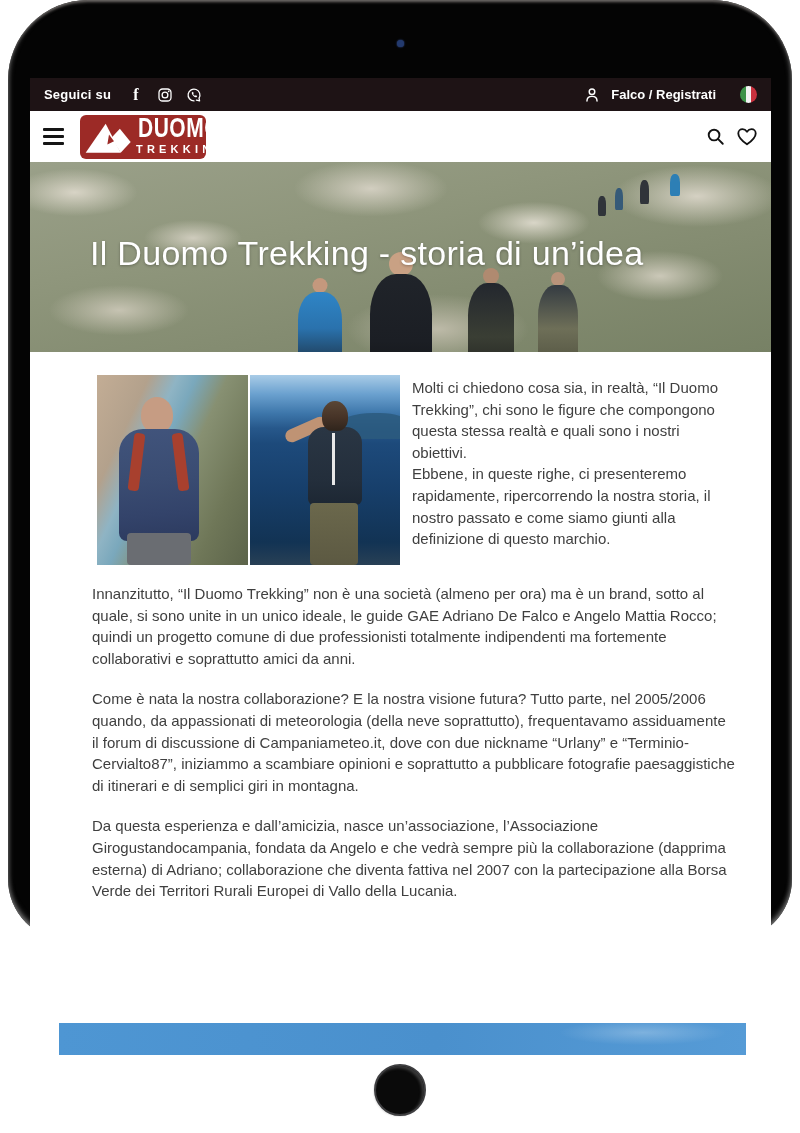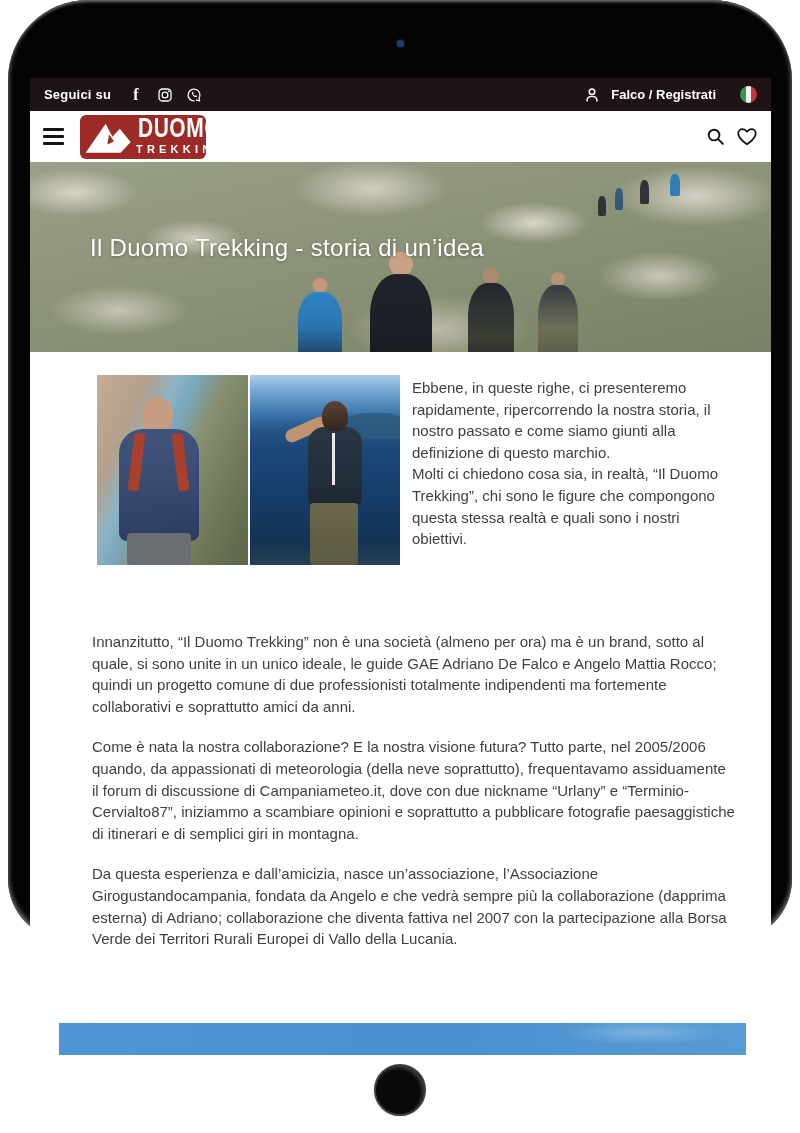--- a/index.html
+++ b/index.html
@@ -50,21 +50,21 @@
           background:
             radial-gradient(ellipse 90px 34px at 6% 16%, #d8d4c6 0%, rgba(216,212,198,0) 70%),
             radial-gradient(ellipse 70px 26px at 22% 40%, #cfccbd 0%, rgba(207,204,189,0) 70%),
             radial-gradient(ellipse 110px 40px at 46% 14%, #d2cec0 0%, rgba(210,206,192,0) 70%),
             radial-gradient(ellipse 80px 30px at 68% 32%, #d9d6c8 0%, rgba(217,214,200,0) 70%),
             radial-gradient(ellipse 120px 44px at 90% 18%, #d5d1c3 0%, rgba(213,209,195,0) 70%),
             radial-gradient(ellipse 90px 36px at 85% 60%, #cbc8b8 0%, rgba(203,200,184,0) 70%),
             radial-gradient(ellipse 100px 36px at 12% 78%, #c6c3b2 0%, rgba(198,195,178,0) 70%),
             radial-gradient(ellipse 130px 50px at 55% 88%, #bdbaa8 0%, rgba(189,186,168,0) 70%),
             linear-gradient(168deg, #9aa089 0%, #8f967c 35%, #848c71 65%, #778165 100%); }
-  .hero h1 { position:absolute; left:60px; top:72px; color:#fff; font-size:24px; font-weight:500;
+  .hero h1 { position:absolute; left:60px; top:72px; color:#fff; font-size:34px; font-weight:500;
              letter-spacing:.3px; text-shadow:0 1px 3px rgba(0,0,0,.3); white-space:nowrap; }
   .fig { position:absolute; }
   .fig::before { content:""; position:absolute; left:50%; transform:translateX(-50%); top:0; border-radius:50%; }
   .fig::after  { content:""; position:absolute; left:0; right:0; bottom:0; border-radius:42% 42% 10% 10%; }
   .fig-blue { left:268px; bottom:-6px; width:44px; height:80px; }
   .fig-blue::before { width:15px; height:15px; background:#c4987d; }
   .fig-blue::after { top:14px; background:linear-gradient(180deg,#2f85c6 0%,#2a72ad 55%,#20415e 100%); }
   .fig-bald { left:340px; bottom:-18px; width:62px; height:118px; }
   .fig-bald::before { width:24px; height:24px; background:#c9a184; }
   .fig-bald::after { top:22px; background:linear-gradient(180deg,#20242a 0%,#1b1e24 70%,#14161a 100%); }
@@ -102,21 +102,21 @@
     background:#bf9374; transform:rotate(-24deg); }
   .photo-right .torso { position:absolute; left:58px; top:52px; width:54px; height:78px; border-radius:16px 16px 6px 6px;
     background:linear-gradient(180deg,#2a3644 0%, #232e3b 70%, #1d2733 100%); }
   .photo-right .lanyard { position:absolute; left:82px; top:58px; width:3px; height:52px; background:#e8e8e8; }
   .photo-right .pants { position:absolute; left:60px; top:128px; width:48px; height:62px; border-radius:4px;
     background:linear-gradient(180deg,#6b684c 0%, #5c5942 100%); }
 
   
   .intro { position:absolute; left:382px; top:299px; width:308px; color:#3f3f3f; font-size:15px; line-height:21.6px; }
   .intro p { margin:0; }
-  .paragraphs { position:absolute; left:62px; top:505px; width:644px; color:#3f3f3f; font-size:15px; line-height:21.6px;margin-top:48px; }
+  .paragraphs { position:absolute; left:62px; top:505px; width:644px; color:#3f3f3f; font-size:15px; line-height:21.6px; }
   .paragraphs p { margin:0 0 19px 0; }
 
   
   .next-section { position:absolute; left:29px; top:945px; width:687px; height:32px;
     background: radial-gradient(ellipse 120px 18px at 85% 30%, rgba(255,255,255,.25) 0%, rgba(255,255,255,0) 70%),
                 linear-gradient(92deg, #4e96d3 0%, #4a90cd 55%, #569bd6 100%); }
 
   svg .stroke-w { stroke:#fff; fill:none; stroke-width:1.6; stroke-linecap:round; stroke-linejoin:round; }
   svg .stroke-k { stroke:#121212; fill:none; stroke-width:2; stroke-linecap:round; stroke-linejoin:round; }
 </style>
@@ -218,22 +218,22 @@
             <span class="ridge"></span>
             <span class="arm"></span>
             <span class="torso"></span>
             <span class="head"></span>
             <span class="lanyard"></span>
             <span class="pants"></span>
           </div>
         </div>
 
         <div class="intro">
+          <p>Molti ci chiedono cosa sia, in realtà, “Il Duomo Trekking”, chi sono le figure che compongono questa stessa realtà e quali sono i nostri obiettivi.</p>
           <p>Ebbene, in queste righe, ci presenteremo rapidamente, ripercorrendo la nostra storia, il nostro passato e come siamo giunti alla definizione di questo marchio.</p>
-          <p>Molti ci chiedono cosa sia, in realtà, “Il Duomo Trekking”, chi sono le figure che compongono questa stessa realtà e quali sono i nostri obiettivi.</p>
         </div>
 
         <div class="paragraphs">
           <p>Innanzitutto, “Il Duomo Trekking” non è una società (almeno per ora) ma è un brand, sotto al quale, si sono unite in un unico ideale, le guide GAE Adriano De Falco e Angelo Mattia Rocco; quindi un progetto comune di due professionisti totalmente indipendenti ma fortemente collaborativi e soprattutto amici da anni.</p>
           <p>Come è nata la nostra collaborazione? E la nostra visione futura? Tutto parte, nel 2005/2006 quando, da appassionati di meteorologia (della neve soprattutto), frequentavamo assiduamente il forum di discussione di Campaniameteo.it, dove con due nickname “Urlany” e “Terminio-Cervialto87”, iniziammo a scambiare opinioni e soprattutto a pubblicare fotografie paesaggistiche di itinerari e di semplici giri in montagna.</p>
           <p>Da questa esperienza e dall’amicizia, nasce un’associazione, l’Associazione Girogustandocampania, fondata da Angelo e che vedrà sempre più la collaborazione (dapprima esterna) di Adriano; collaborazione che diventa fattiva nel 2007 con la partecipazione alla Borsa Verde dei Territori Rurali Europei di Vallo della Lucania.</p>
         </div>
 
         <div class="next-section"></div>
       </main>

